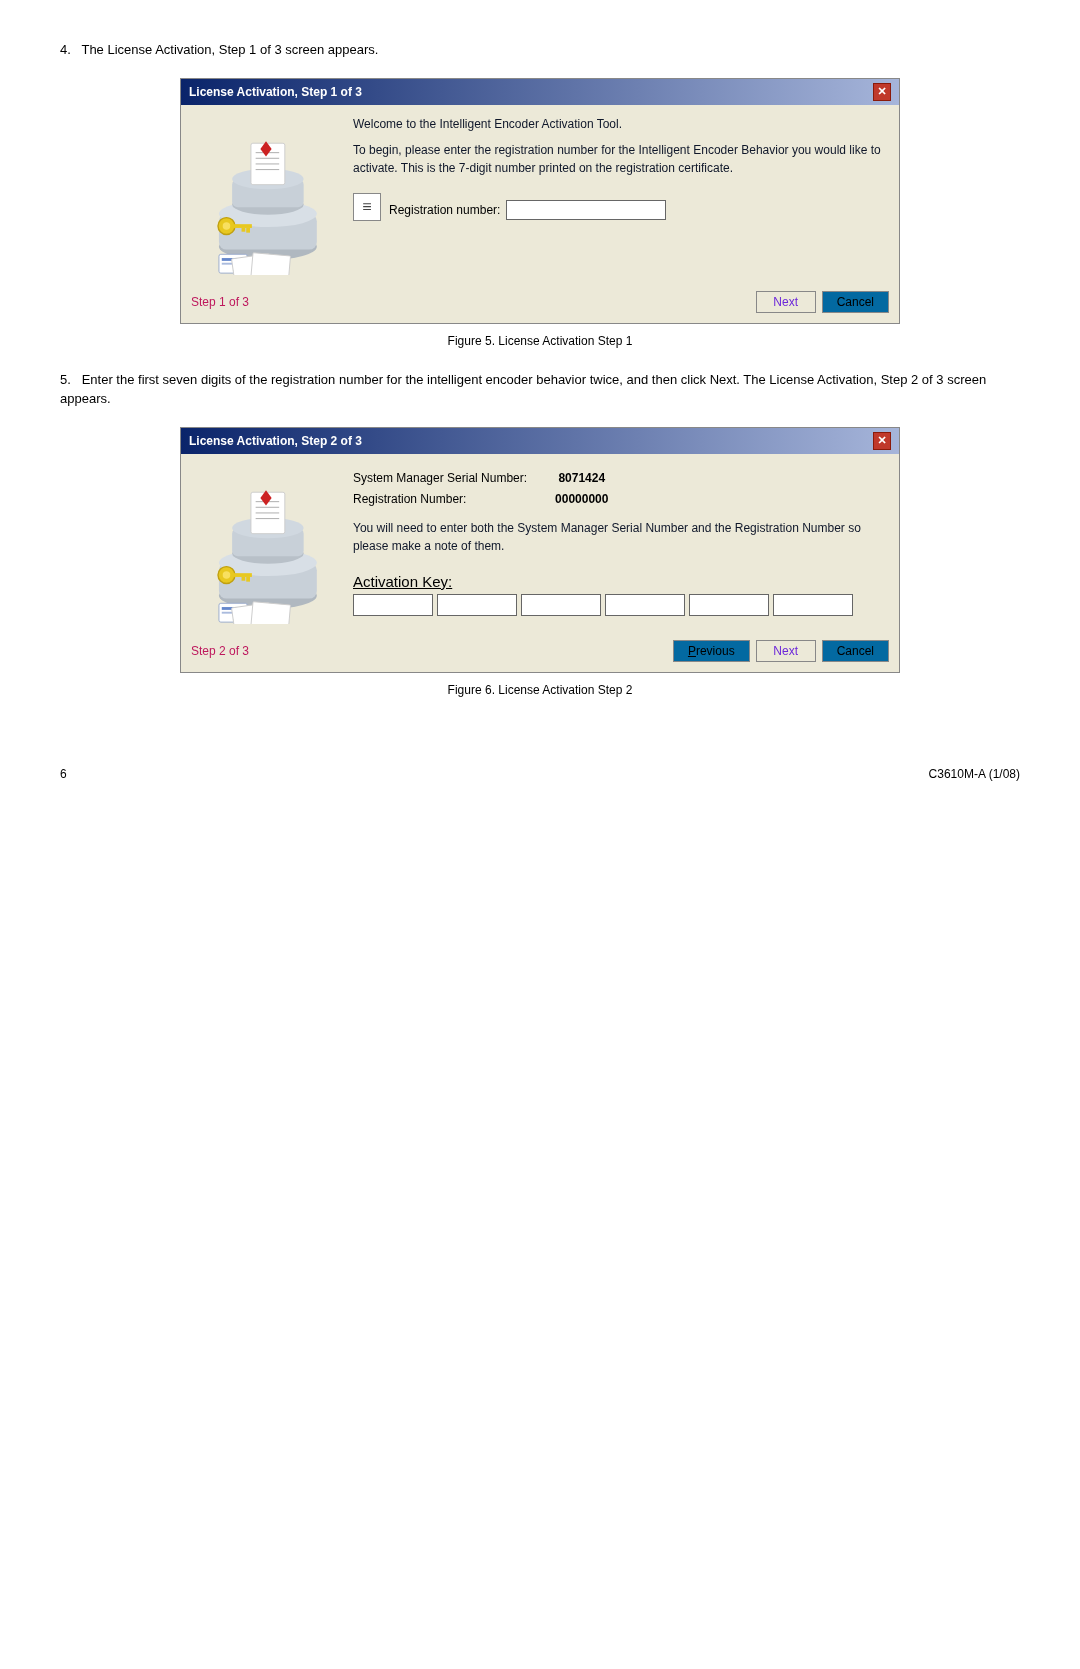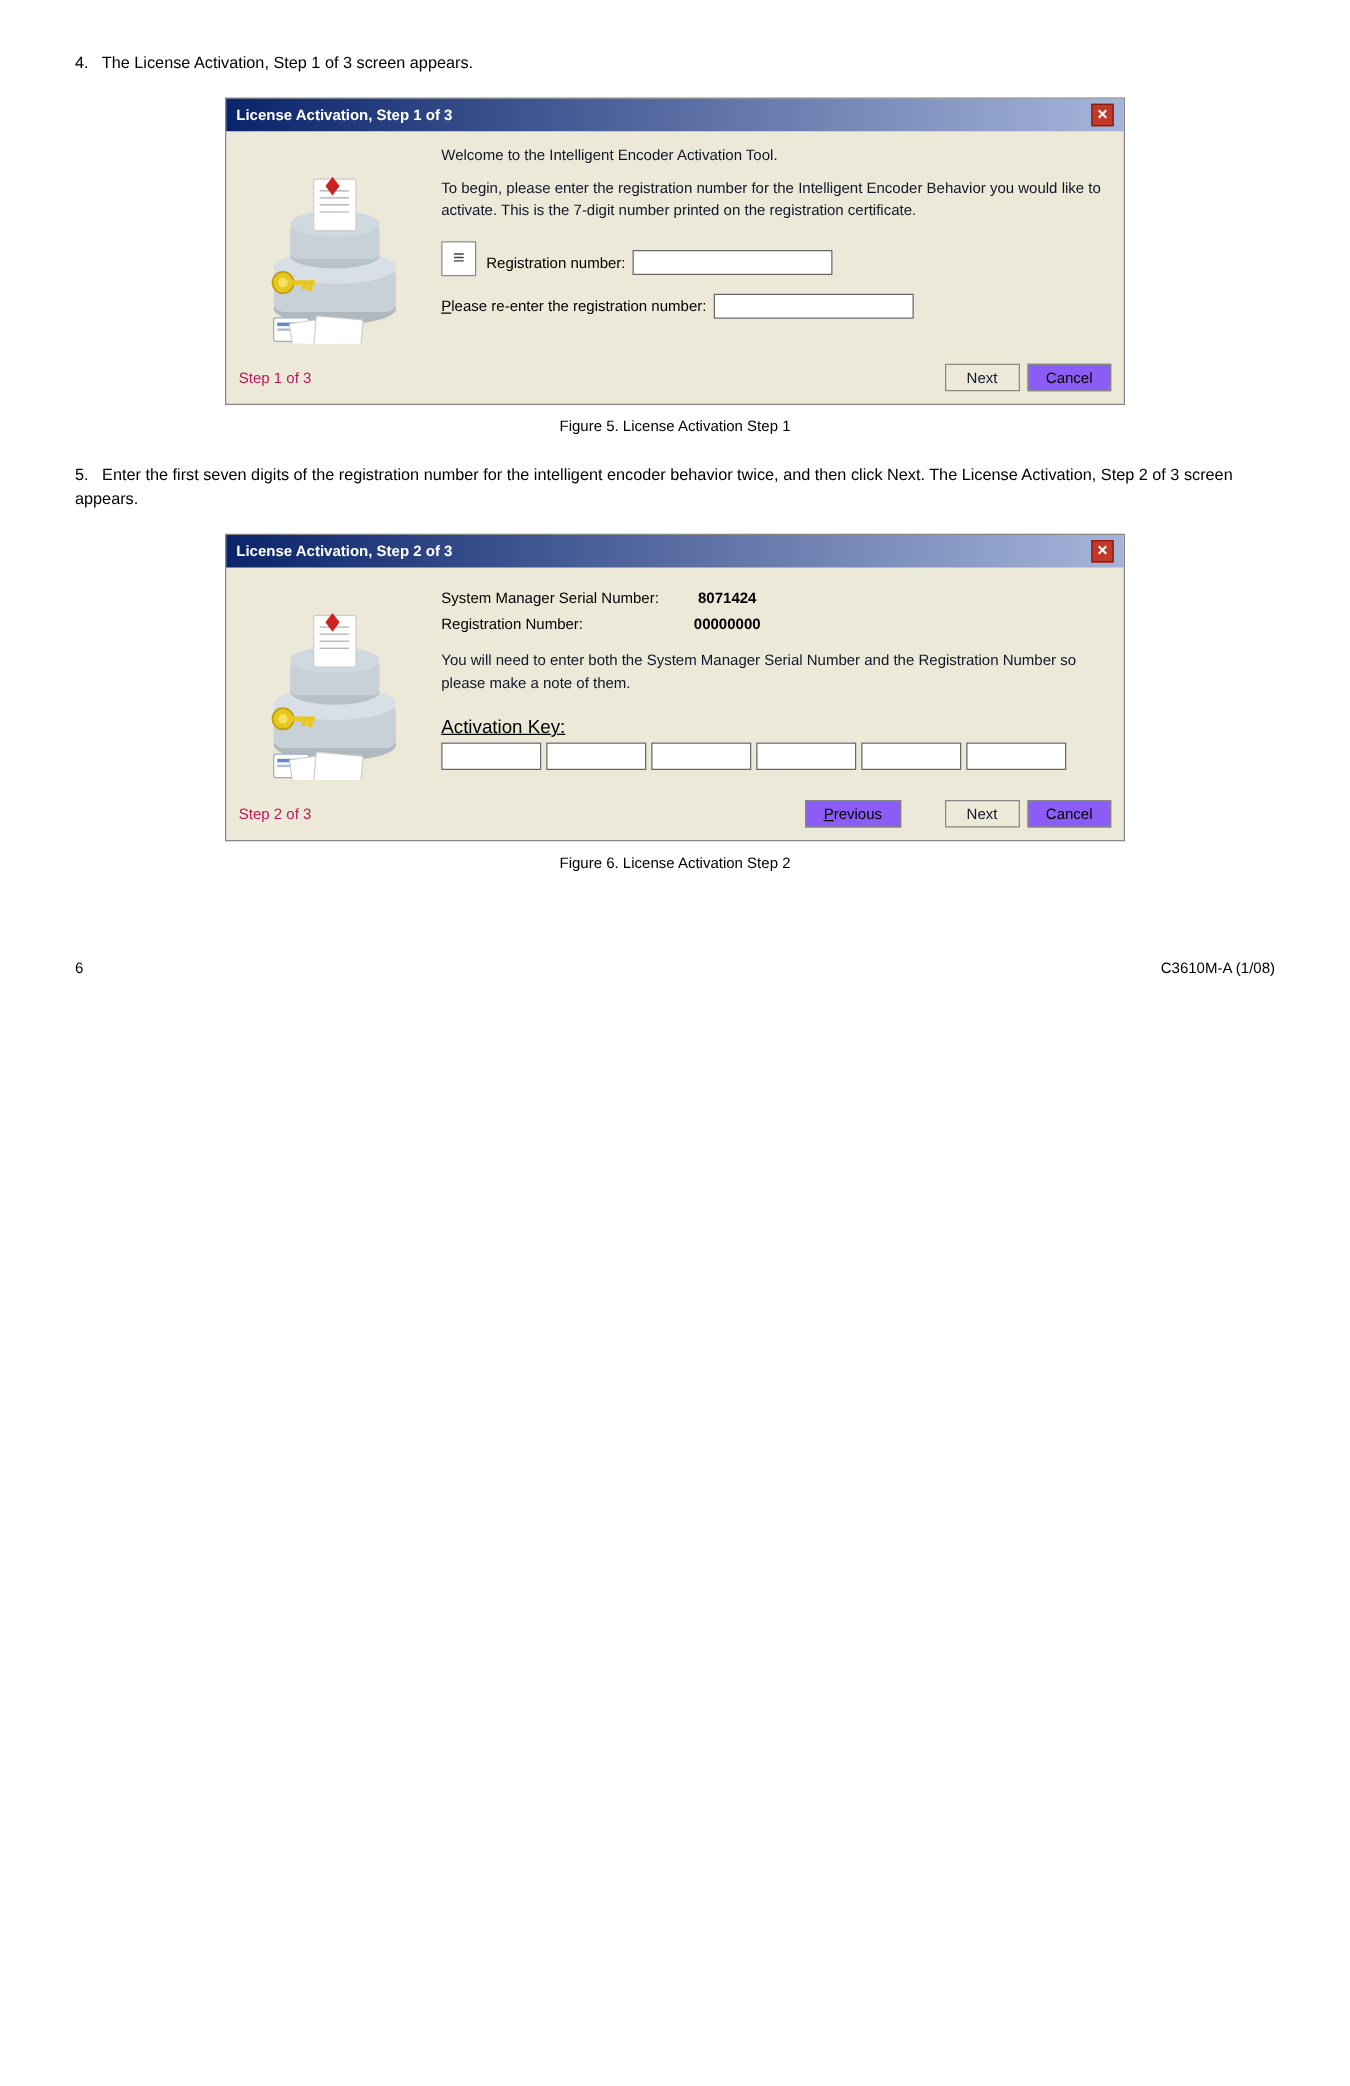--- a/index.html
+++ b/index.html
@@ -118,33 +118,32 @@
       font-size: 12px;
       color: #be185d;
     }
 
     .footer-buttons {
       display: flex;
       gap: 6px;
     }
 
     .dialog-btn {
-      background: #8b5cf6;
+      background: #0369a1;
       border: 1px solid #888;
       padding: 3px 14px;
       font-size: 12px;
       cursor: pointer;
       min-width: 60px;
       text-align: center;
     }
 
     .dialog-btn:disabled, .dialog-btn.disabled {
-      color: #0f172a;
+      color: #6d28d9;
       background: #ece9d8;
-      margin-left: 29px;
     }
 
     .figure-caption {
       text-align: center;
       font-size: 12px;
       margin-top: 6px;
       margin-bottom: 22px;
     }
 
     
@@ -283,24 +282,20 @@
       <p class="dialog-description">To begin, please enter the registration number for the Intelligent Encoder Behavior you would like to activate. This is the 7-digit number printed on the registration certificate.</p>
 
       <div class="info-icon-row">
         <div class="reg-icon">≡</div>
         <div class="form-row">
           <span class="form-label">Registration number:</span>
           <input type="text" class="form-input" style="">
         </div>
       </div>
 
-      <div class="form-row">
-        <span class="form-label"><span style="text-decoration:underline">P</span>lease re-enter the registration number:</span>
-        <input type="text" class="form-input" style="">
-      </div>
     </div>
   </div>
   <div class="dialog-footer">
     <span class="footer-step-label">Step 1 of 3</span>
     <div class="footer-buttons">
       <button class="dialog-btn disabled" disabled="">Next</button>
       <button class="dialog-btn">Cancel</button>
     </div>
   </div>
 </div>

